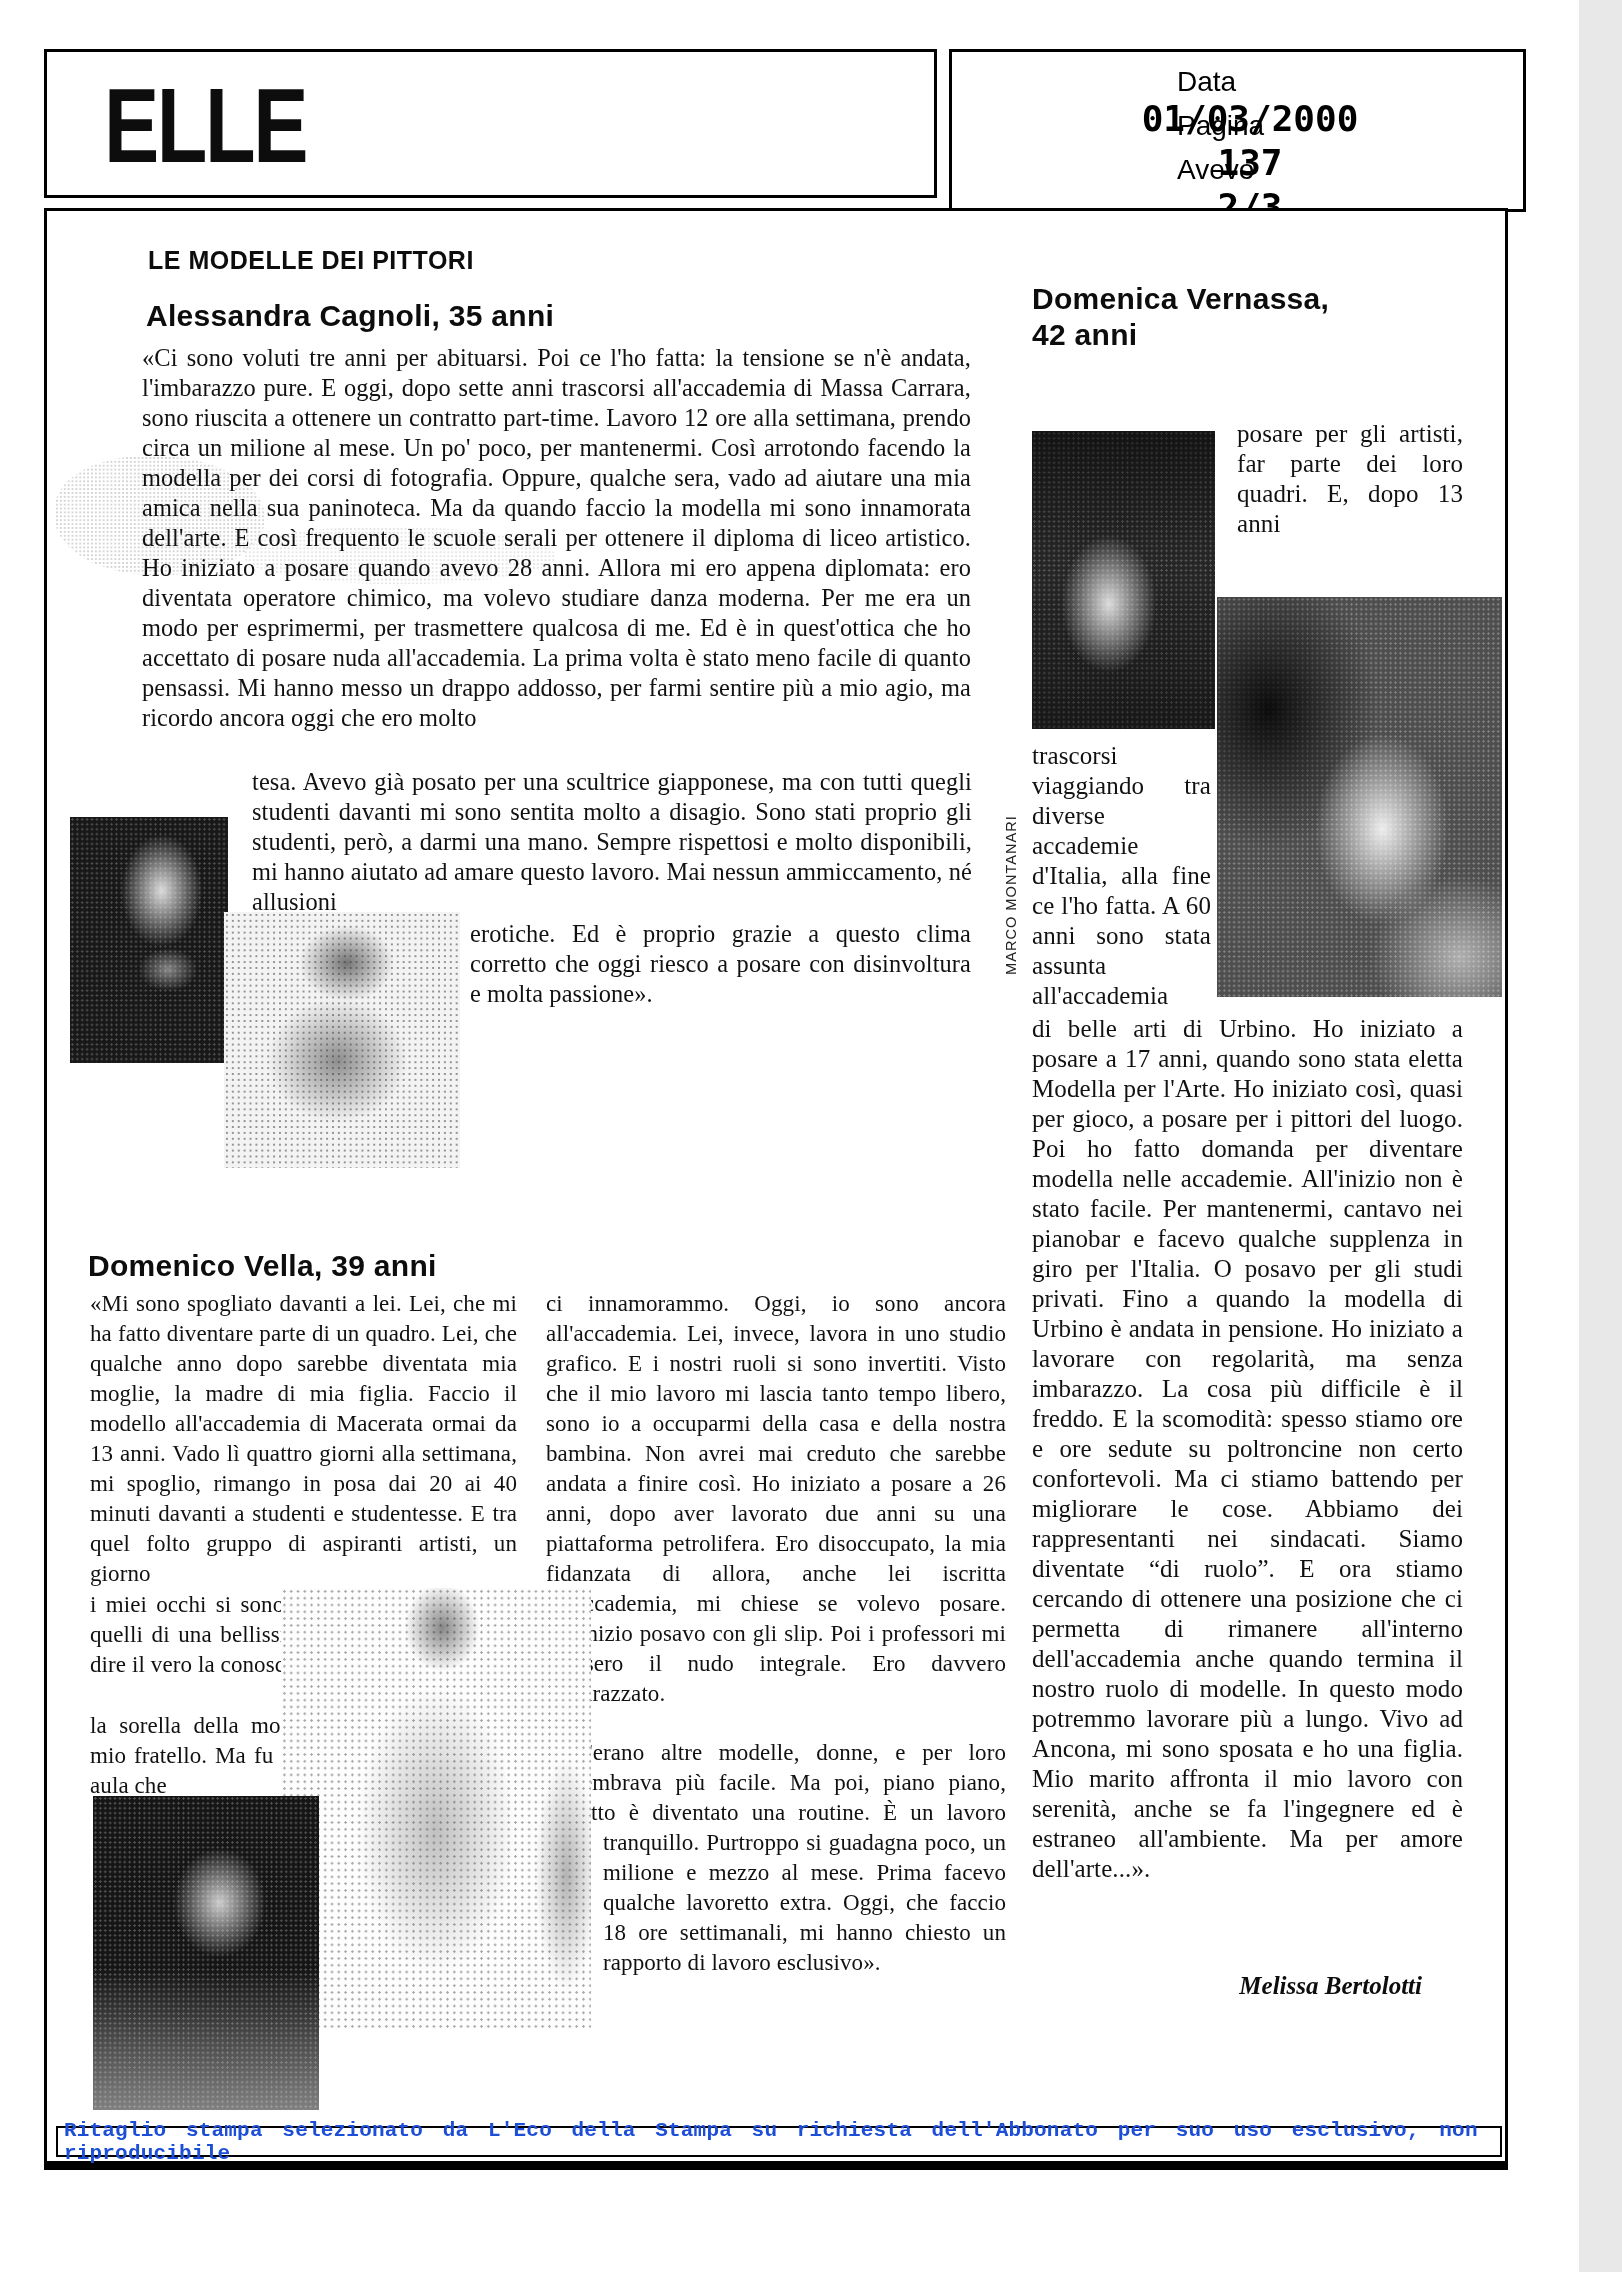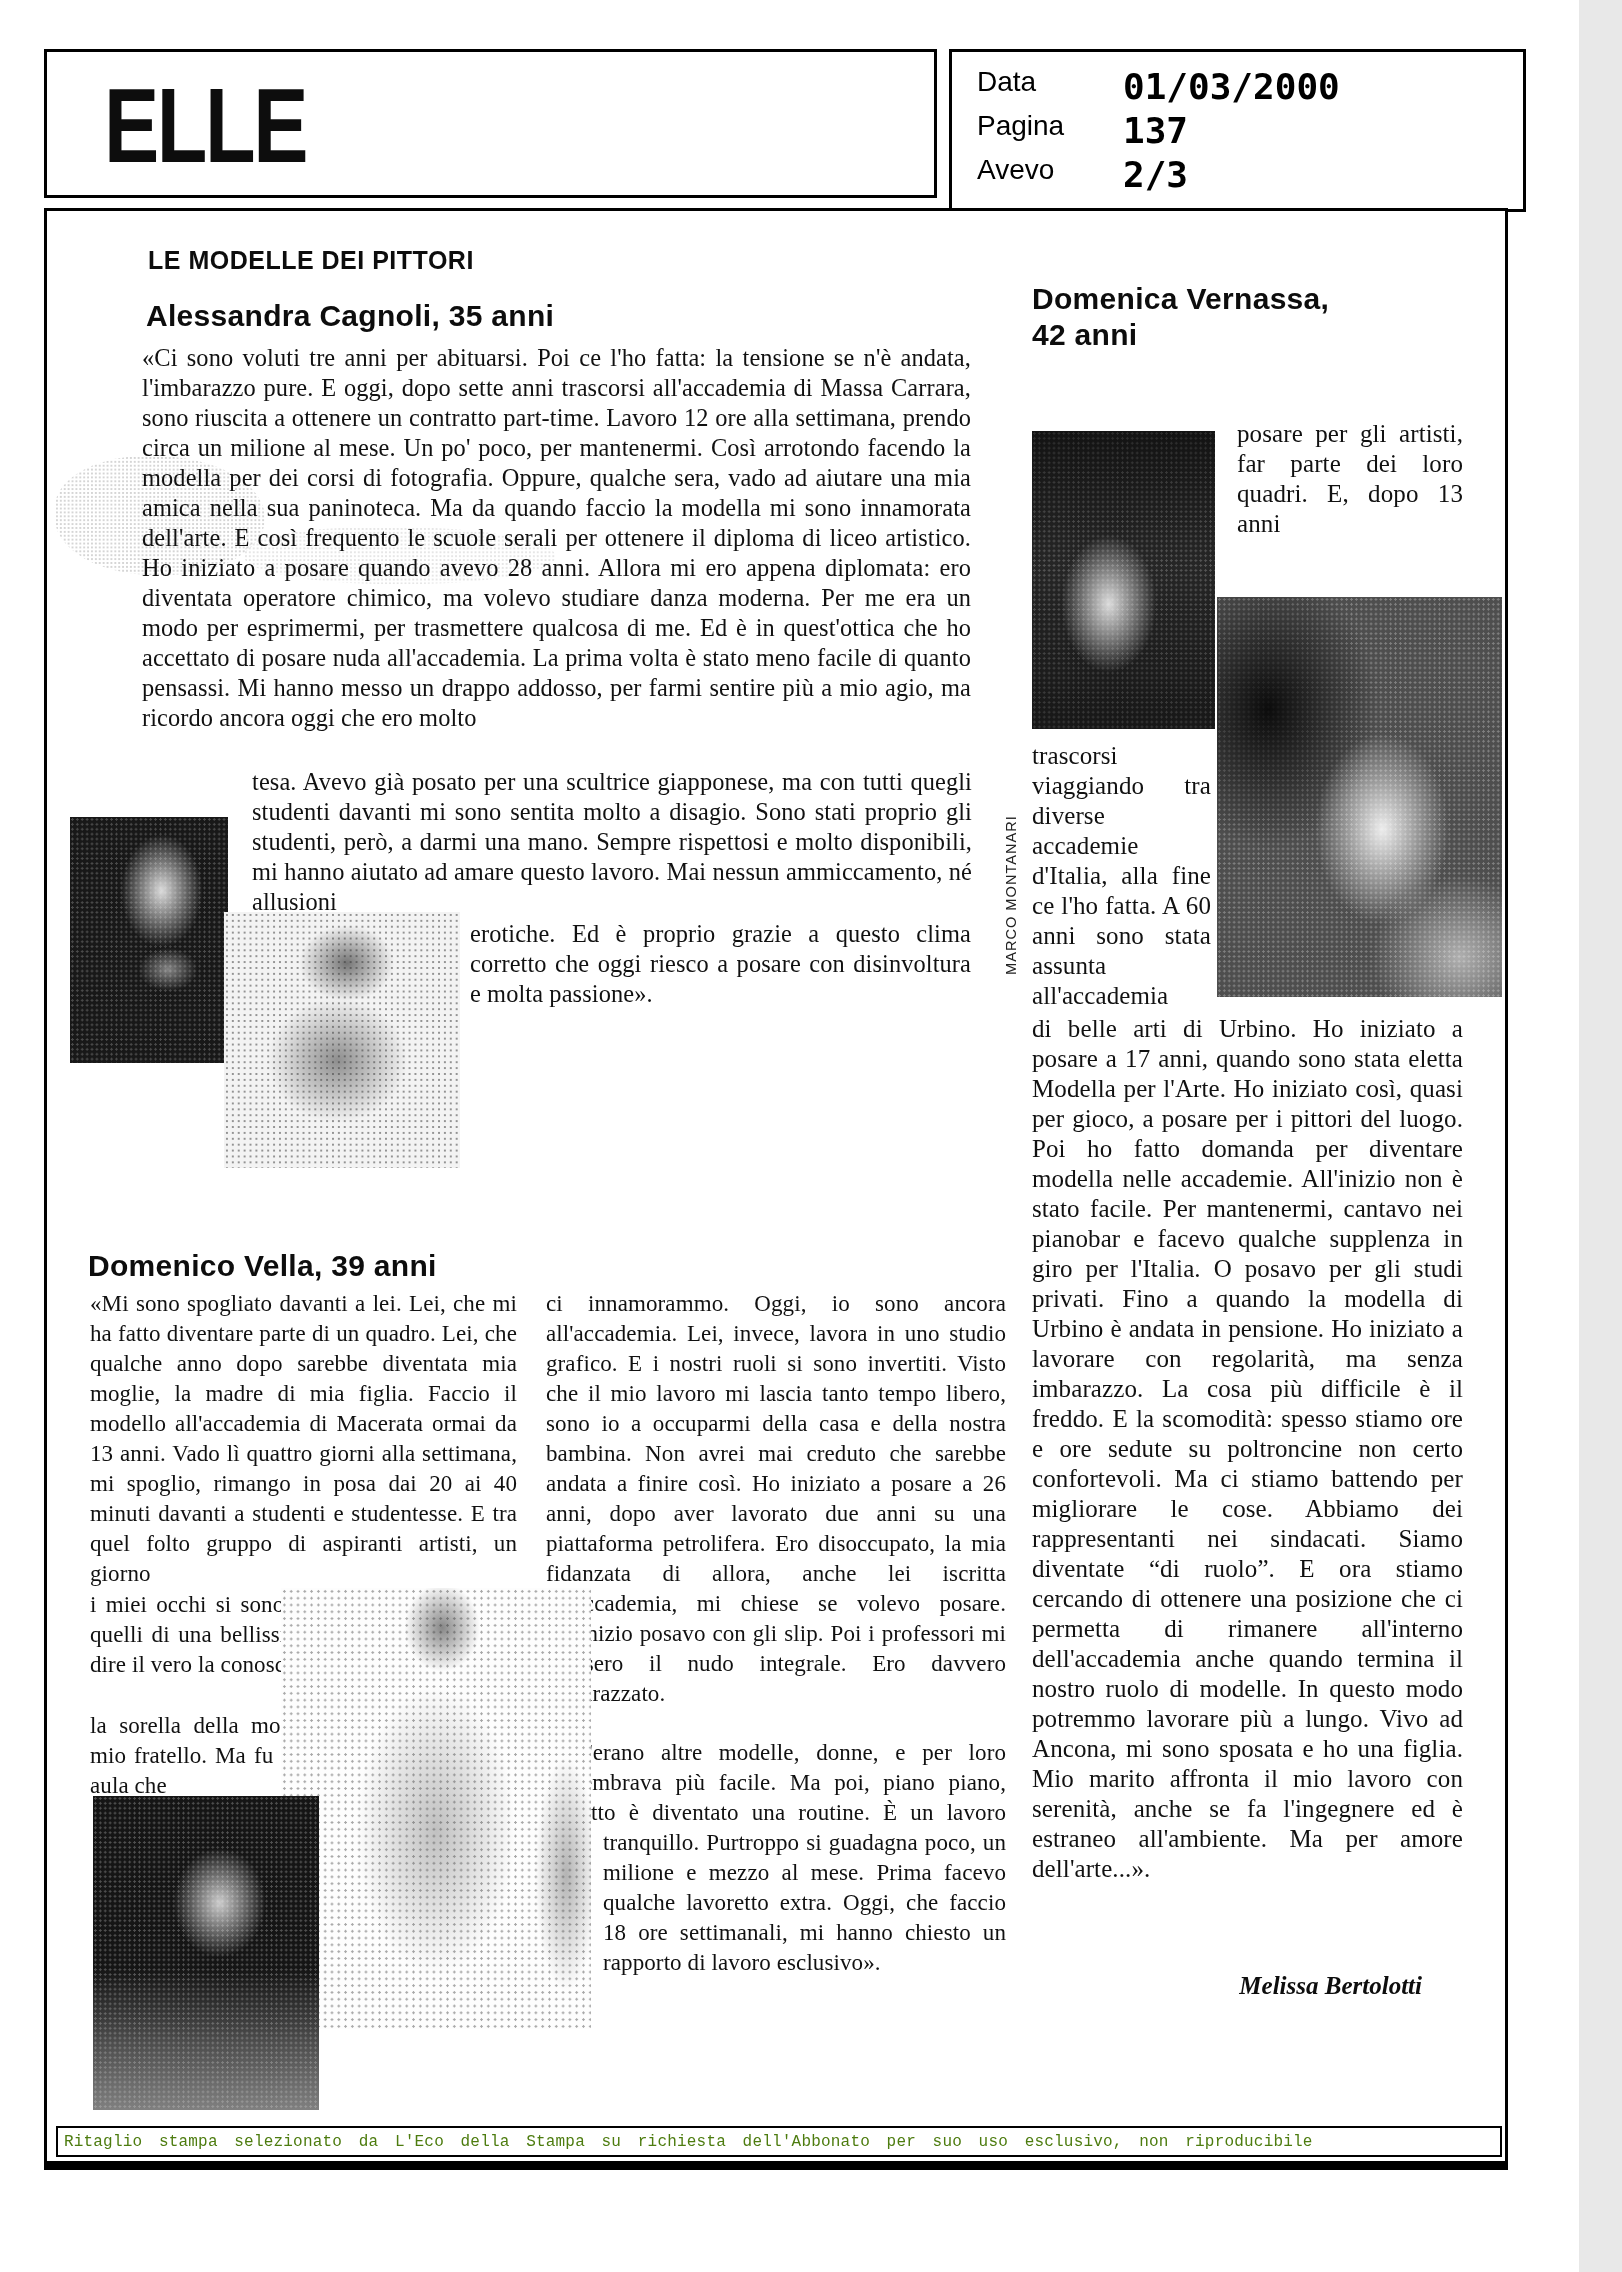--- a/index.html
+++ b/index.html
@@ -3,21 +3,21 @@
 <meta charset="utf-8">
 <style>
   html,body{margin:0;padding:0;background:#e8e8e8;}
   .page{position:relative;width:1579px;height:2272px;background:#ffffff;overflow:hidden;
         font-family:"Liberation Serif",serif;color:#0d0d0d;}
   .abs{position:absolute;}
   .box{border:3.9px solid #000;background:#fff;}
   
   .elle{font-family:"Liberation Sans",sans-serif;font-weight:900;font-size:101px;
         letter-spacing:-2.9px;transform:scale(0.82,1.04);transform-origin:left top;line-height:1;}
-  .hdr-row{display:flex;align-items:flex-start;height:44px;}
+  .hdr-row{display:flex;align-items:center;height:44px;flex-direction:column;}
   .hdr-label{font-family:"Liberation Sans",sans-serif;font-size:28px;color:#000;width:146px;}
   .hdr-value{font-family:"DejaVu Sans Mono",monospace;font-weight:bold;font-size:36px;color:#000;}
   
   .kicker{font-family:"Liberation Sans",sans-serif;font-weight:900;font-size:25px;letter-spacing:0.5px;text-align:center;}
   .hname{font-family:"Liberation Sans",sans-serif;font-weight:900;font-size:30px;letter-spacing:0.3px;line-height:36px;}
   
   .bt{text-align:justify;line-height:30px;letter-spacing:0.1px;color:#111;}
   .f25{font-size:24.4px;} .f24{font-size:23px;} .f26{font-size:25px;}
   .byline{font-style:italic;font-weight:bold;font-size:25px;text-align:right;}
   
@@ -58,23 +58,23 @@
     background-image:
       radial-gradient(ellipse 66px 78px at 56% 34%, rgba(235,235,235,0.85), rgba(235,235,235,0) 70%),
       linear-gradient(0deg, rgba(215,215,215,0.55), rgba(215,215,215,0) 45%),
       radial-gradient(circle, rgba(255,255,255,0.25) 30%, transparent 34%);
     background-size:auto,auto,4.9px 4.9px;background-color:#151515;}
   .smudge{background-image:radial-gradient(circle, rgba(0,0,0,0.22) 30%, transparent 36%);
           background-size:3.9px 3.9px;border-radius:45% 55% 50% 50%;opacity:0.75;}
   .vcredit{font-family:"Liberation Sans",sans-serif;font-size:14.6px;letter-spacing:1px;color:#222;
            writing-mode:vertical-rl;transform:rotate(180deg);white-space:nowrap;}
   
-  .strip{border:2.9px solid #000;font-family:"Liberation Mono",monospace;font-size:16px;
-         font-weight:normal;letter-spacing:0.2px;word-spacing:6.8px;display:flex;align-items:center;
-         padding-left:5.9px;color:#4d7c0f;background:#fff;}
+  .strip{border:2.9px solid #000;font-family:"Liberation Mono",monospace;font-size:21px;
+         font-weight:bold;letter-spacing:0.2px;word-spacing:6.8px;display:flex;align-items:center;
+         padding-left:5.9px;color:#1d4ed8;background:#fff;}
   .stair{float:left;clear:left;}
 </style>
 </head>
 <body>
 
 <div class="page">
 
   <div class="abs box" style="left:44px;top:49px;width:887px;height:143px;">
     <div class="elle" style="margin:21.5px 0 0 57px;">ELLE</div>
   </div>

